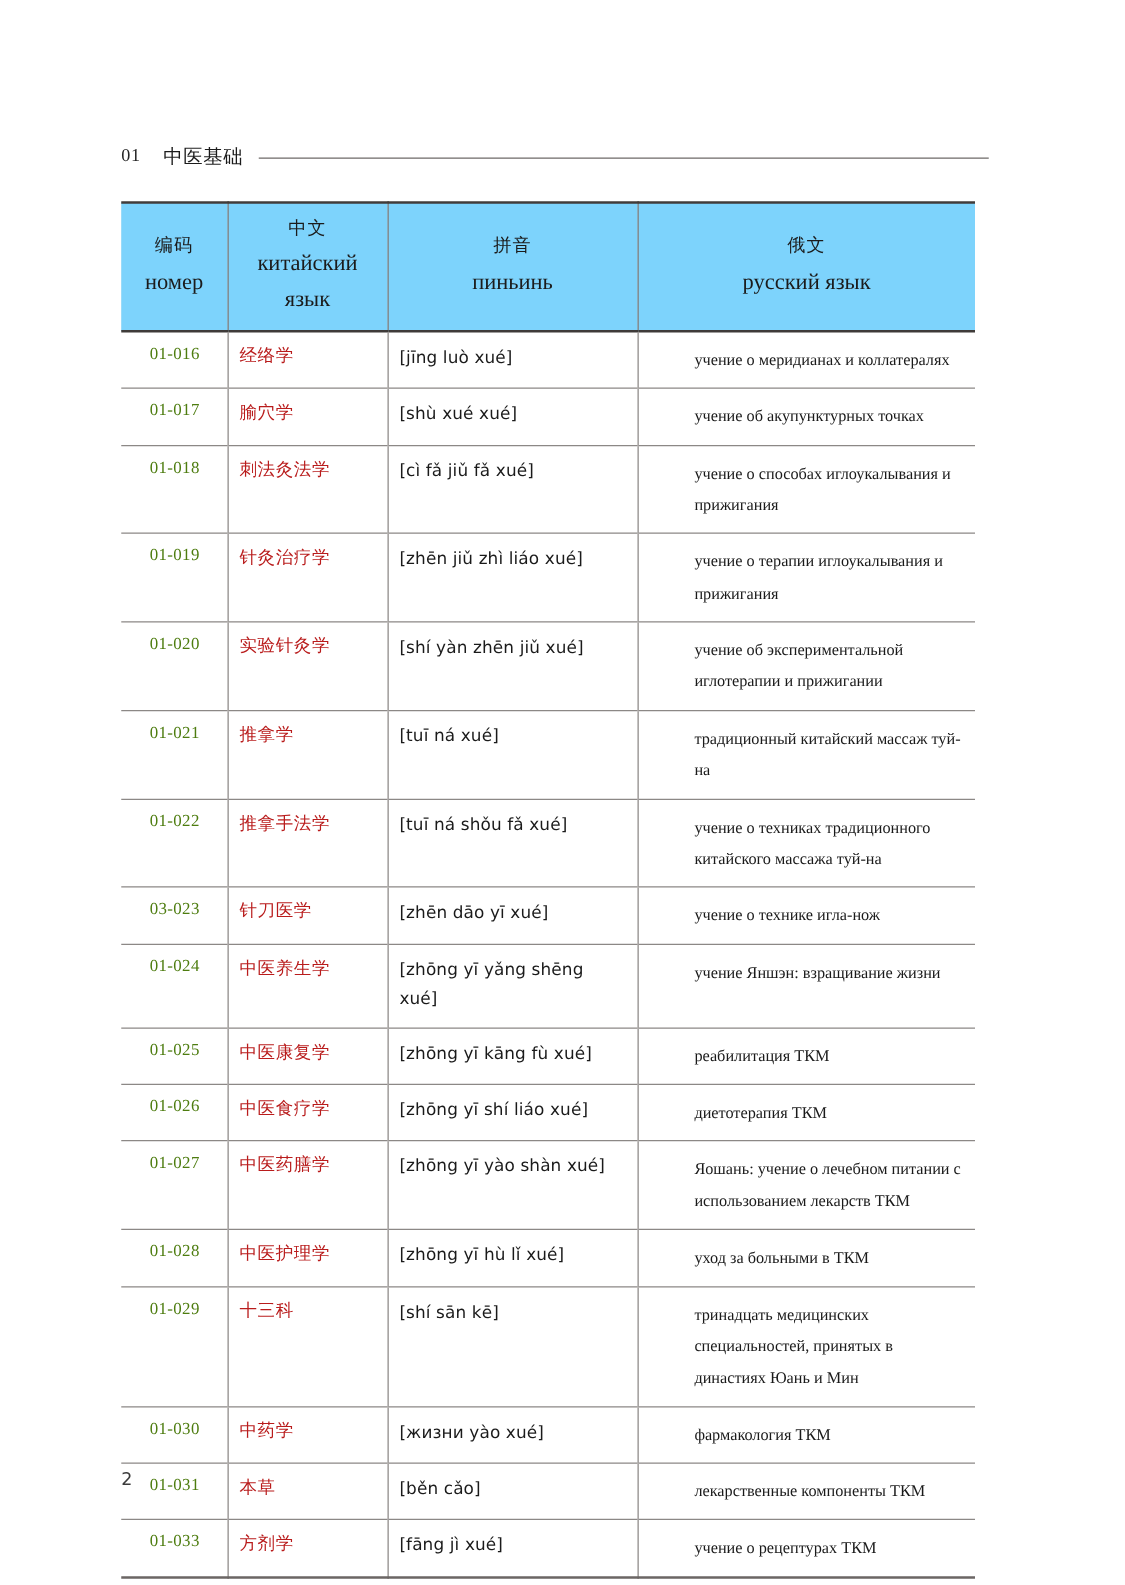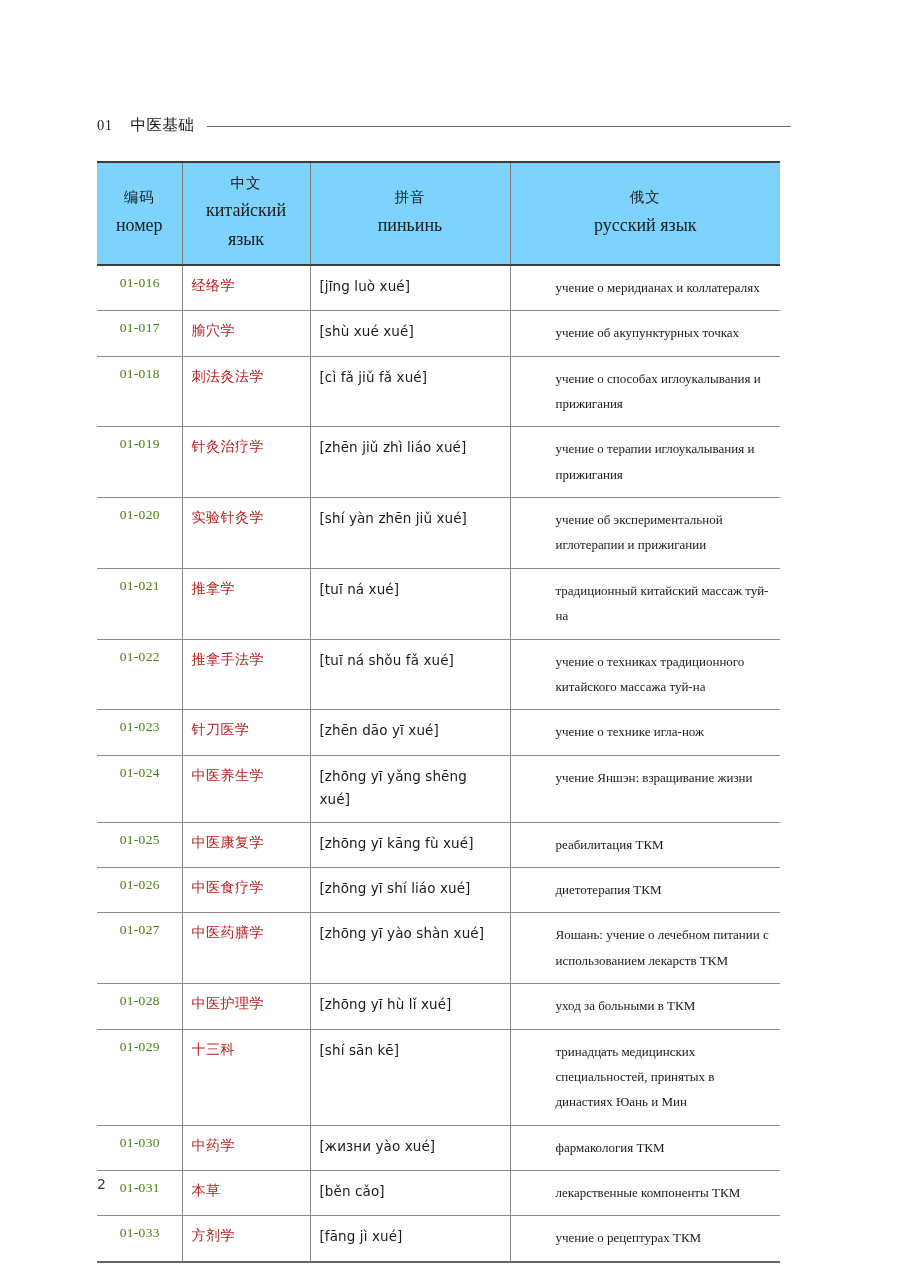--- a/index.html
+++ b/index.html
@@ -232,21 +232,21 @@
             <td class="cell-py">[tuī ná xué]</td>
             <td class="cell-ru">традиционный китайский массаж туй-на</td>
           </tr>
           <tr>
             <td class="cell-code">01-022</td>
             <td class="cell-zh">推拿手法学</td>
             <td class="cell-py">[tuī ná shǒu fǎ xué]</td>
             <td class="cell-ru">учение о техниках традиционного китайского массажа туй-на</td>
           </tr>
           <tr>
-            <td class="cell-code">01-023</td>
+            <td class="cell-code">03-023</td>
             <td class="cell-zh">针刀医学</td>
             <td class="cell-py">[zhēn dāo yī xué]</td>
             <td class="cell-ru">учение о технике игла-нож</td>
           </tr>
           <tr>
             <td class="cell-code">01-024</td>
             <td class="cell-zh">中医养生学</td>
             <td class="cell-py">[zhōng yī yǎng shēng xué]</td>
             <td class="cell-ru">учение Яншэн: взращивание жизни</td>
           </tr>

